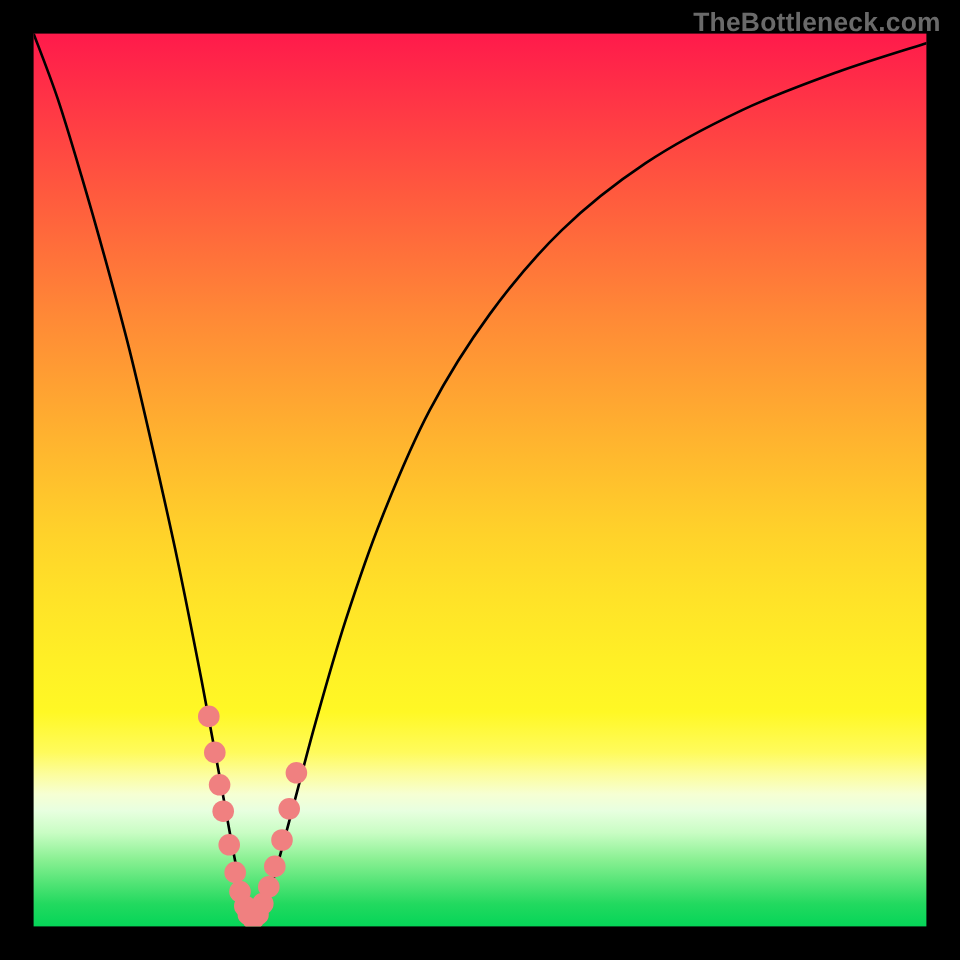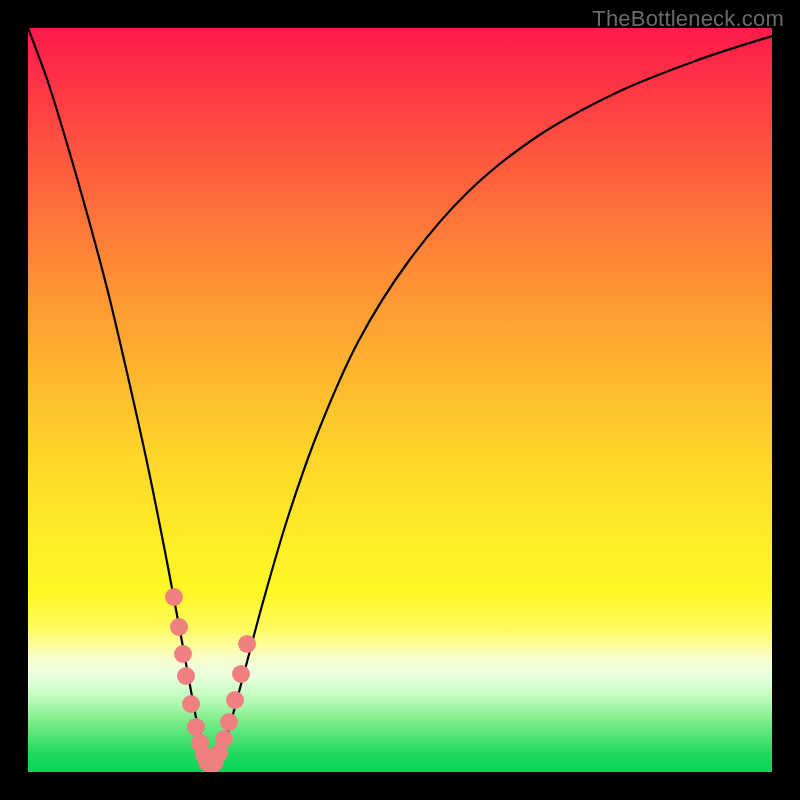--- a/index.html
+++ b/index.html
@@ -44,21 +44,21 @@
       #4fe374 95.3%,
       #22d95f 97.5%,
       #05d558 100%);
   }
   .watermark {
     position: absolute;
     top: 6px;
     right: 16px;
     color: #6a6a6a;
     font-size: 22px;
-    font-weight: 400;
+    font-weight: 700;
     letter-spacing: 0.2px;
     user-select: none;
   }
   svg.curve {
     position: absolute;
     left: 0;
     top: 0;
     width: 744px;
     height: 744px;
   }

